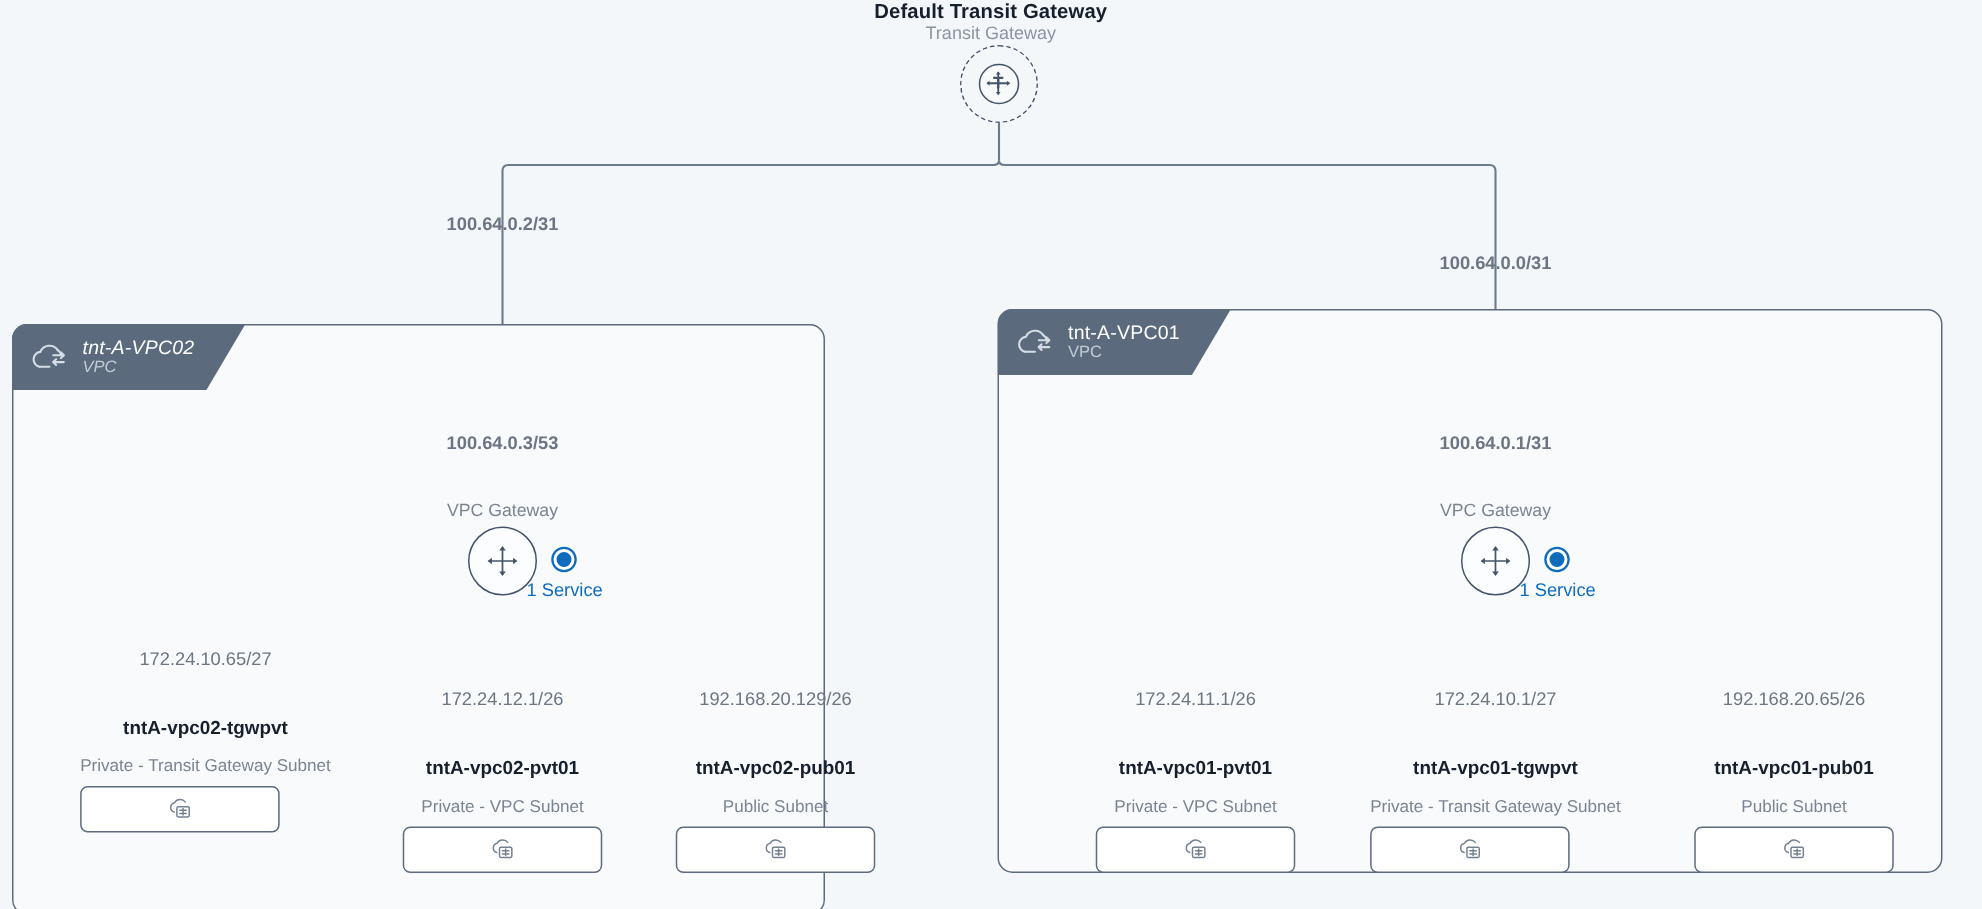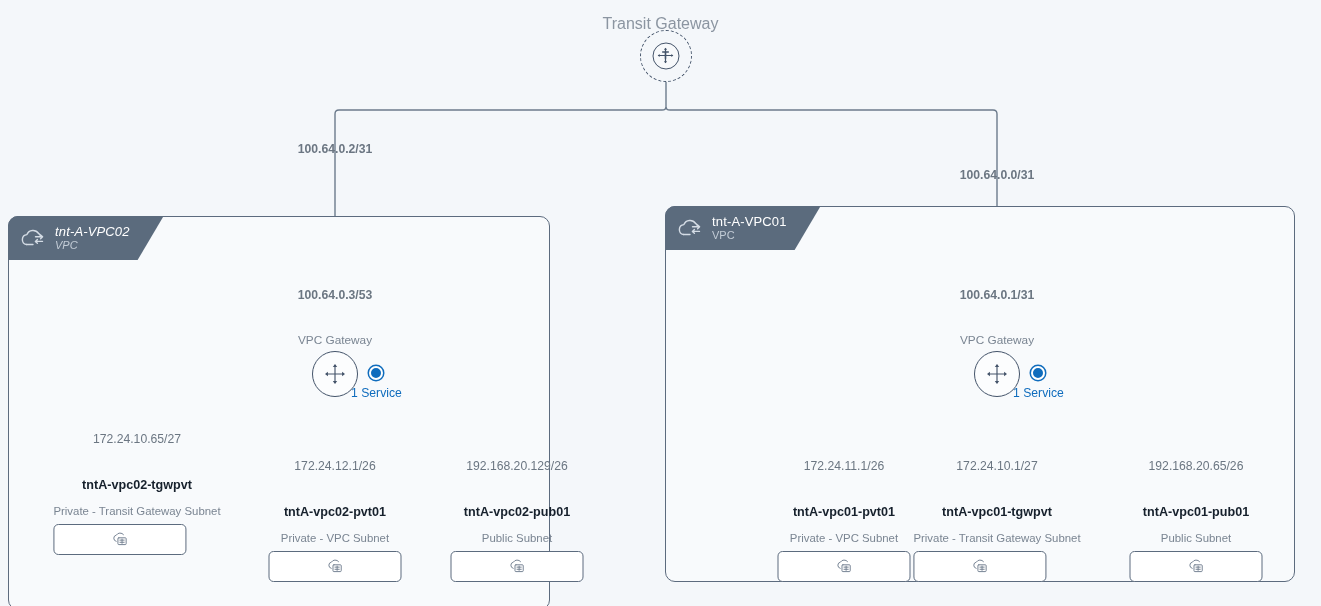--- a/index.html
+++ b/index.html
@@ -35,21 +35,21 @@
     font-size: 13.5px;
     font-weight: bold;
     color: #16202c;
     letter-spacing: .1px;
   }
   .tgw-sub {
     position: absolute;
     left: 0; right: 0;
     top: 15px;
     text-align: center;
-    font-size: 16px;
+    font-size: 12px;
     color: #8b95a1;
   }
   .tgw-node {
     position: absolute;
     left: 640px;
     top: 30px;
     width: 52px;
     height: 52px;
     border-radius: 50%;
     border: 1.6px dashed #44546a;
@@ -213,20 +213,21 @@
       <path d="M335,397 L335,540"></path>
       <path d="M330,397 L330,414 Q330,422 322,422 L145,422 Q137,422 137,430 L137,540"></path>
       <path d="M340,397 L340,414 Q340,422 348,422 L509,422 Q517,422 517,430 L517,540"></path>
 
       <path d="M997,397 L997,540"></path>
       <path d="M992,397 L992,414 Q992,422 984,422 L807,422 Q799,422 799,430 L799,540"></path>
       <path d="M1002,397 L1002,414 Q1002,422 1010,422 L1188,422 Q1196,422 1196,430 L1196,540"></path>
     </g>
   </svg>
 
+  <div class="tgw-title">Default Transit Gateway</div>
   <div class="tgw-sub">Transit Gateway</div>
 
   <div class="tgw-node">
     <div class="tgw-inner">
       <svg viewBox="0 0 24 24" width="24" height="24" style="position:absolute;left:0;top:0" fill="none" stroke="#44546a" stroke-width="1.2" stroke-linecap="round">
         <path d="M12 5 L12 19 M5 12 L19 12"></path>
         <path d="M12 4.2 L10.4 6.2 L13.6 6.2 Z" fill="#44546a" stroke="none"></path>
         <path d="M12 19.8 L10.4 17.8 L13.6 17.8 Z" fill="#44546a" stroke="none"></path>
         <path d="M4.2 12 L6.2 10.4 L6.2 13.6 Z" fill="#44546a" stroke="none"></path>
         <path d="M19.8 12 L17.8 10.4 L17.8 13.6 Z" fill="#44546a" stroke="none"></path>
@@ -349,21 +350,21 @@
       <path d="M23 33.4 L20.7 30.4 L25.3 30.4 Z" fill="#44546a" stroke="none"></path>
       <path d="M12.6 23 L15.6 20.7 L15.6 25.3 Z" fill="#44546a" stroke="none"></path>
       <path d="M33.4 23 L30.4 20.7 L30.4 25.3 Z" fill="#44546a" stroke="none"></path>
     </svg>
   </div>
   <div class="svc-badge" style="left:1013px; top:366px;">
     <span class="svc-dot"></span>
     <span class="svc-text">1 Service</span>
   </div>
 
-  <div class="subnet" style="left:844px; top:459px;">
+  <div class="subnet" style="left:797px; top:459px;">
     <div class="sn-cidr">172.24.11.1/26</div>
     <div style="height:32px"></div>
     <div class="sn-name">tntA-vpc01-pvt01</div>
     <div class="sn-kind">Private - VPC Subnet</div>
     <div class="sn-box">
       <span class="sn-ico">
         <svg viewBox="0 0 22 19" width="20" height="17" fill="none" stroke="#5c6b7e" stroke-width="1.1" stroke-linecap="round" stroke-linejoin="round">
           <path d="M6.2 11.6 A3.6 3.6 0 0 1 6.5 4.6 A4.8 4.8 0 0 1 14.4 4"></path>
           <rect x="8.2" y="7.6" width="9.2" height="7.6" rx="1"></rect>
           <path d="M10.4 10.2 L15.2 10.2 M10.4 12.6 L15.2 12.6 M12.8 9 L12.8 13.8"></path>

